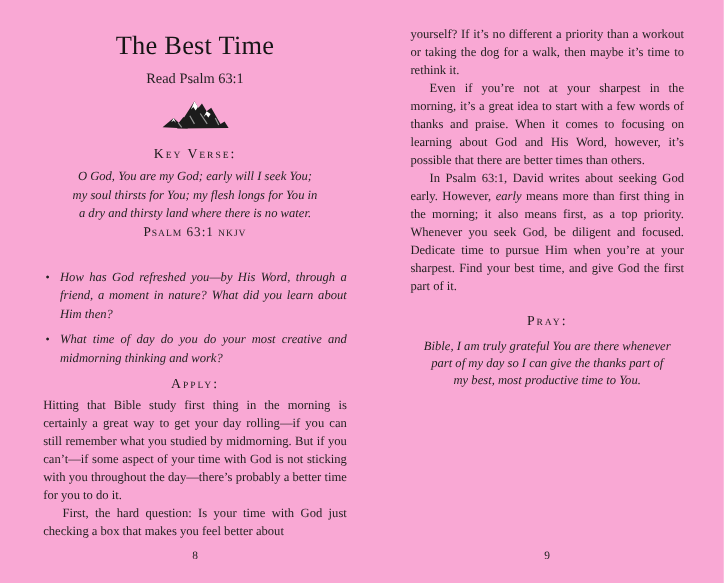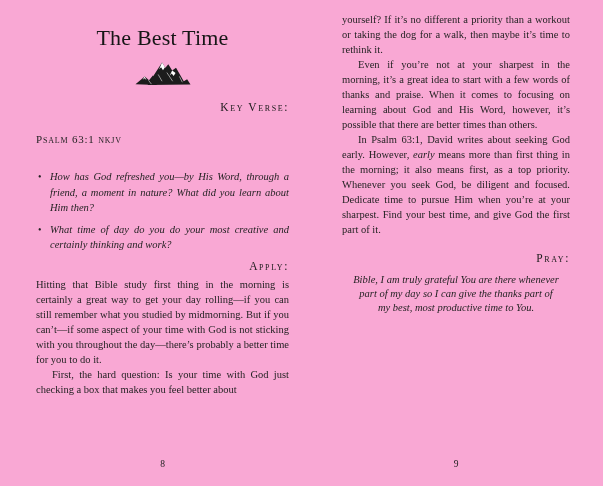--- a/index.html
+++ b/index.html
@@ -7,48 +7,48 @@
     width: 603px; height: 486px;
     background: #ffffff;
     color: #1f1f1f;
     font-family: "Liberation Serif", "DejaVu Serif", serif;
     overflow: hidden;
     position: relative;
   }
   .spread { position: absolute; inset: 0; background: #f9a8d4; }
   .page { position: absolute; top: 0; bottom: 0; }
   .page-left  { left: 36px;  width: 253px; }
-  .page-right { left: 342px; width: 228px; padding-top: 12px; box-sizing: border-box; }
+  .page-right { left: 342px; width: 228px; padding-top: 22px; box-sizing: border-box; }
 
   .title {
     margin: 26px 0 0 0;
     font-size: 22px; line-height: 24px; font-weight: normal;
     text-align: center; letter-spacing: 0.2px; color: #161616;
   }
   .subtitle { margin-top: 8px; font-size: 12px; line-height: 14px; text-align: center; }
 
   .icon-wrap { margin-top: 10px; height: 30px; text-align: center; }
   .icon-wrap svg { display: inline-block; vertical-align: top; }
 
   .sec-heading {
-    text-align: right;
+    text-align: center;
     font-variant: small-caps;
     letter-spacing: 1.6px;
     font-size: 11.5px; line-height: 14px;
     color: #1a1a1a;
   }
   .h-keyverse   { margin-top: 10px; }
   .h-understand { margin-top: 8px; }
   .h-apply      { margin-top: 6px; }
   .h-pray       { margin-top: 14px; }
 
   .verse { margin-top: 4px; }
   .verse .verse-line { text-align: center; font-style: italic; font-size: 10.5px; line-height: 15.5px; }
   .verse-ref {
-    margin-top: 18px; 
+    margin-top: 0; text-align: center;
     font-variant: small-caps; letter-spacing: 0.8px;
     font-size: 11px; line-height: 14px;
   }
 
   .bullets { margin-top: 23px; }
   .bullet {
     position: relative; padding-left: 14px;
     font-style: italic; font-size: 10.5px; line-height: 15.5px;
     text-align: justify;
   }
@@ -73,20 +73,21 @@
 </style>
 </head>
 <body>
 
 <div class="spread">
 
   <div class="page page-left">
 
     <h1 class="title">The Best Time</h1>
 
+    <div class="subtitle">Read Psalm 63:1</div>
 
     <div class="icon-wrap">
       <svg width="58" height="28" viewBox="0 0 120 58">
         <g fill="#1c1c1c">
           <path d="M3 50 L22 34 L31 42 L39 32 L52 45 L46 52 Z"></path>
           <path d="M28 52 L58 5 L65 16 L71 9 L79 22 L87 16 L103 44 L110 40 L117 51 Z"></path>
         </g>
         <g fill="#ffffff">
           <path d="M58 5 L52 19 L56 15 L60 21 L64 15 L65 16 Z"></path>
           <path d="M79 22 L74 32 L78 28 L82 33 L86 27 Z"></path>
@@ -96,27 +97,32 @@
           <path d="M50 30 L58 44"></path>
           <path d="M68 26 L80 44"></path>
           <path d="M94 34 L100 46"></path>
           <path d="M30 42 L36 50"></path>
         </g>
       </svg>
     </div>
 
     <div class="sec-heading h-keyverse">Key Verse:</div>
 
+    <div class="verse">
+        <div class="verse-line">O God, You are my God; early will I seek You;</div>
+        <div class="verse-line">my soul thirsts for You; my flesh longs for You in</div>
+        <div class="verse-line">a dry and thirsty land where there is no water.</div>
+      </div>
 
     <div class="verse-ref">Psalm 63:1 nkjv</div>
 
 
     <div class="bullets">
         <div class="bullet">How has God refreshed you—by His Word, through a friend, a moment in nature? What did you learn about Him then?</div>
-        <div class="bullet">What time of day do you do your most creative and certainly thinking and work?</div>
+        <div class="bullet">What time of day do you do your most creative and midmorning thinking and work?</div>
       </div>
 
     <div class="sec-heading h-apply">Apply:</div>
 
     <div class="bodytext">
         <div class="para">Hitting that Bible study first thing in the morning is certainly a great way to get your day rolling—if you can still remember what you studied by midmorning. But if you can’t—if some aspect of your time with God is not sticking with you throughout the day—there’s probably a better time for you to do it.</div>
         <div class="para">First, the hard question: Is your time with God just checking a box that makes you feel better about</div>
       </div>
 
     <div class="pagenum">8</div>

